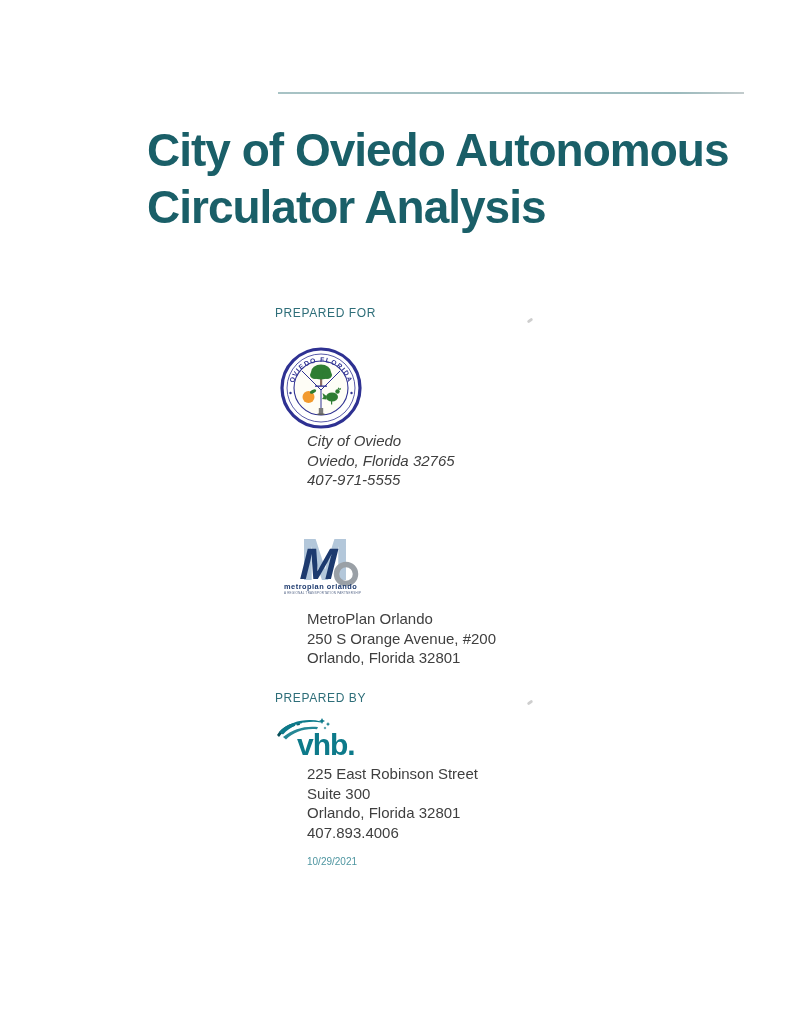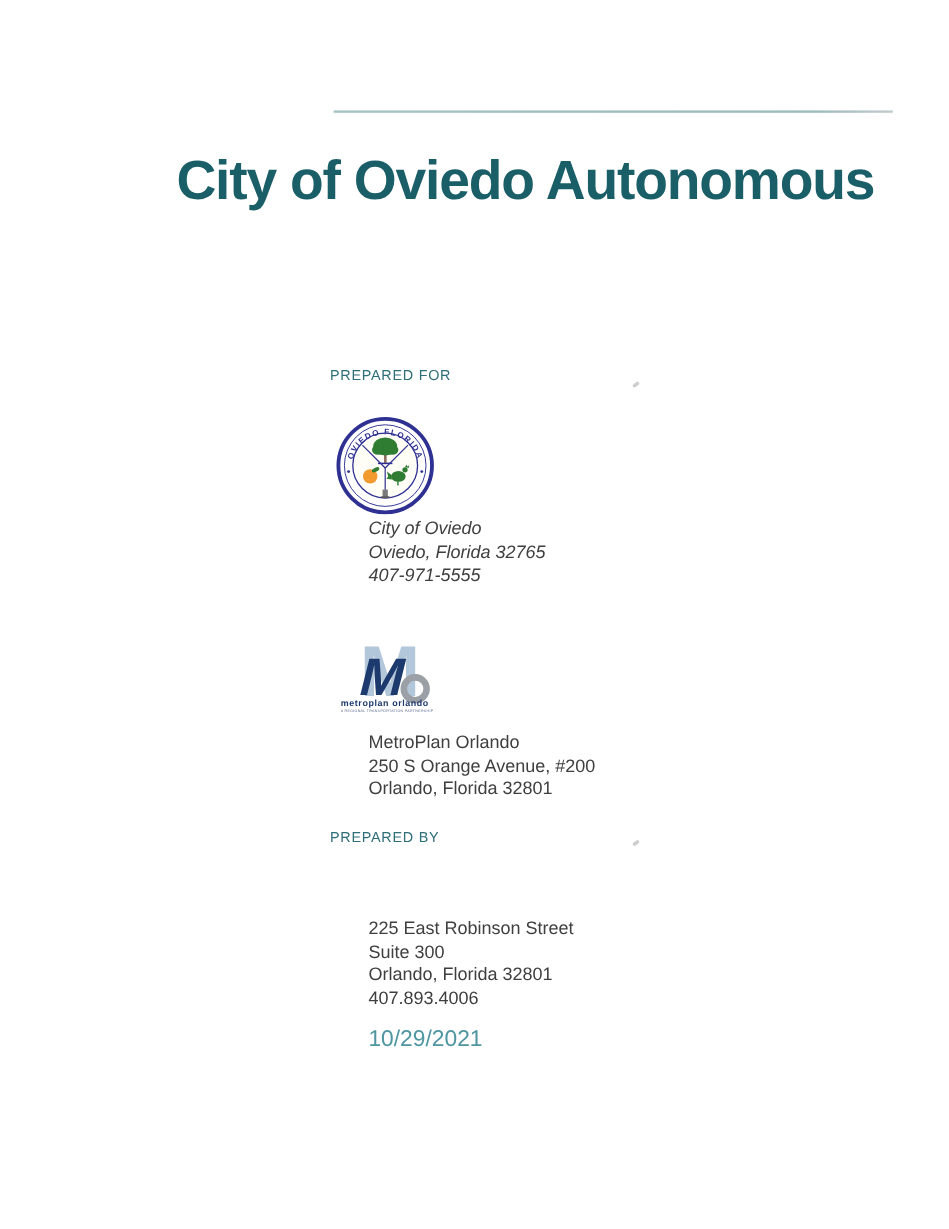--- a/index.html
+++ b/index.html
@@ -44,21 +44,21 @@
     font-size: 15px;
     line-height: 19.6px;
     color: #3f3f3f;
   }
   .addr-1 { top: 431px; font-style: italic; }
   .addr-2 { top: 609px; }
   .addr-3 { top: 764px; }
   .date-line {
     position: absolute;
     left: 260px; top: 856px;
-    font-size: 19px;
+    font-size: 10px;
     color: #4f96a1;
   }
   .seal-wrap { position: absolute; left: 233px; top: 347px; width: 82px; height: 82px; }
   .mp-wrap   { position: absolute; left: 235px; top: 528px; width: 86px; height: 68px; }
   .vhb-wrap  { position: absolute; left: 229px; top: 714px; width: 78px; height: 48px; }
   .speck {
     position: absolute;
     width: 6px; height: 3px;
     background: #c2c2c2;
     border-radius: 2px;
@@ -70,20 +70,21 @@
 </style>
 </head>
 <body>
 
 <div class="page">
 
   <div class="top-rule"></div>
 
   <h1 class="doc-title">
     <span>City of Oviedo Autonomous</span><br>
+    <span>Circulator Analysis</span>
   </h1>
 
   <div class="section-label label-for">PREPARED FOR</div>
   <div class="speck speck-1"></div>
 
   <div class="seal-wrap">
     <svg width="82" height="82" viewBox="0 0 82 82">
       <circle cx="41" cy="41" r="39" fill="#ffffff" stroke="#2e3192" stroke-width="3.2"></circle>
       <circle cx="41" cy="41" r="34" fill="#ffffff" stroke="#2e3192" stroke-width="0.8"></circle>
       <circle cx="41" cy="41" r="27" fill="#fefdf6" stroke="#2e3192" stroke-width="1.1"></circle>
@@ -150,20 +151,36 @@
 
   <div class="addr addr-2">
     <div>MetroPlan Orlando</div>
     <div>250 S Orange Avenue, #200</div>
     <div>Orlando, Florida 32801</div>
   </div>
 
   <div class="section-label label-by">PREPARED BY</div>
   <div class="speck speck-2"></div>
 
+  <div class="vhb-wrap">
+    <svg width="78" height="48" viewBox="0 0 78 48">
+      <path d="M1,21 C6,13 14,9 23,8.5 L24,11 C15,12 8,16 3,23 Z" fill="#074f59"></path>
+      <path d="M3,18 C14,7 31,4 45,7.5 C46,7.8 46,8.6 45,8.4 C31,6 16,10.5 7,20.5 Z" fill="#0d7a8a"></path>
+      <path d="M7,23 C17,14.5 30,11.5 42,13 L41,15.2 C29,14 18,17.5 10,25.5 Z" fill="#0d7a8a" opacity="0.9"></path>
+      <circle cx="20" cy="11.5" r="0.9" fill="#ffffff"></circle>
+      <circle cx="27" cy="9.5" r="0.9" fill="#ffffff"></circle>
+      <circle cx="34" cy="8.8" r="0.8" fill="#ffffff"></circle>
+      <g fill="#0d7a8a">
+        <path d="M46 4 l1 2 l2 1 l-2 1 l-1 2 l-1 -2 l-2 -1 l2 -1 Z"></path>
+        <path d="M52 8 l0.7 1.4 l1.4 0.7 l-1.4 0.7 l-0.7 1.4 l-0.7 -1.4 l-1.4 -0.7 l1.4 -0.7 Z"></path>
+        <path d="M49 12.5 l0.5 1 l1 0.5 l-1 0.5 l-0.5 1 l-0.5 -1 l-1 -0.5 l1 -0.5 Z"></path>
+      </g>
+      <text x="21" y="41" font-size="30" font-weight="700" letter-spacing="-1" font-family="Liberation Sans, sans-serif" fill="#0d7a8a">vhb.</text>
+    </svg>
+  </div>
 
   <div class="addr addr-3">
     <div>225 East Robinson Street</div>
     <div>Suite 300</div>
     <div>Orlando, Florida 32801</div>
     <div>407.893.4006</div>
   </div>
 
   <div class="date-line">10/29/2021</div>
 

